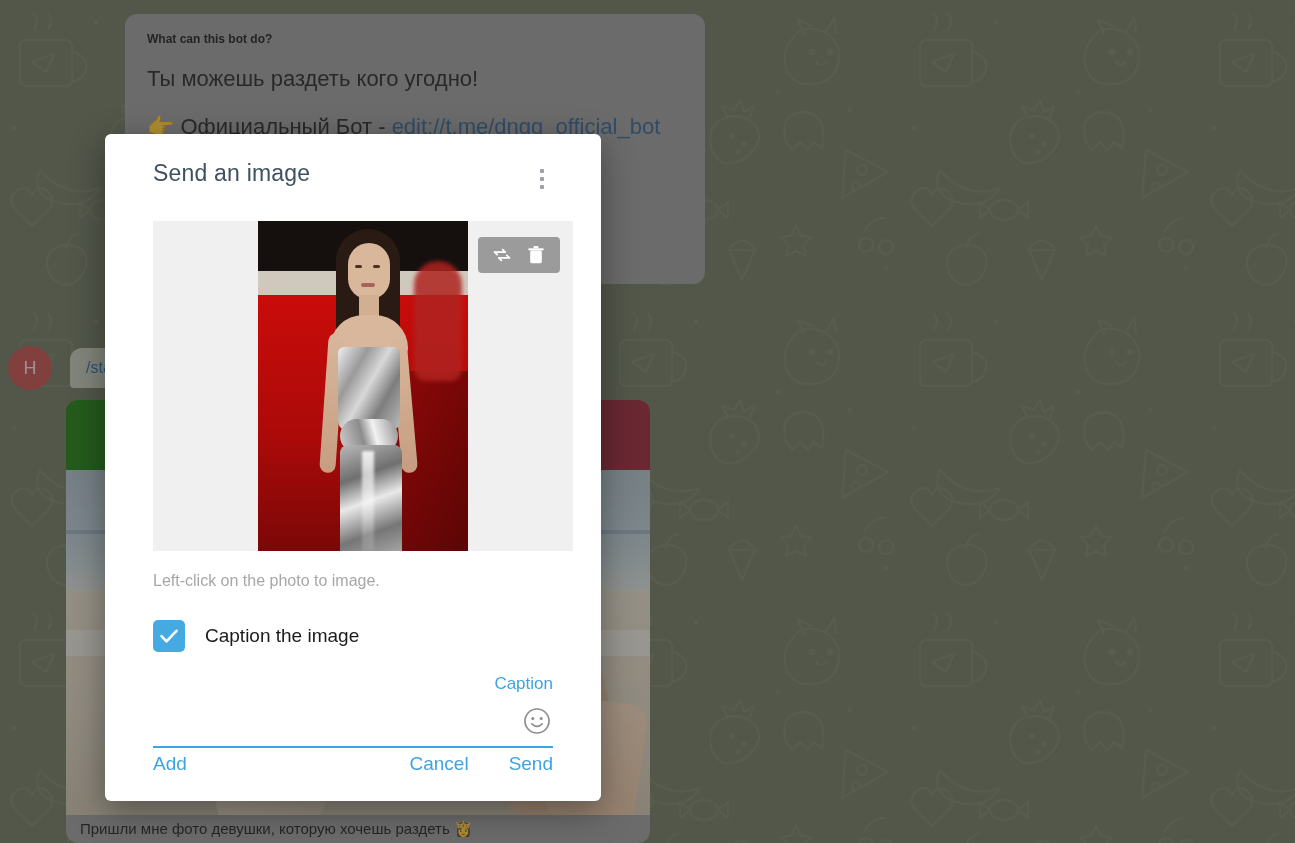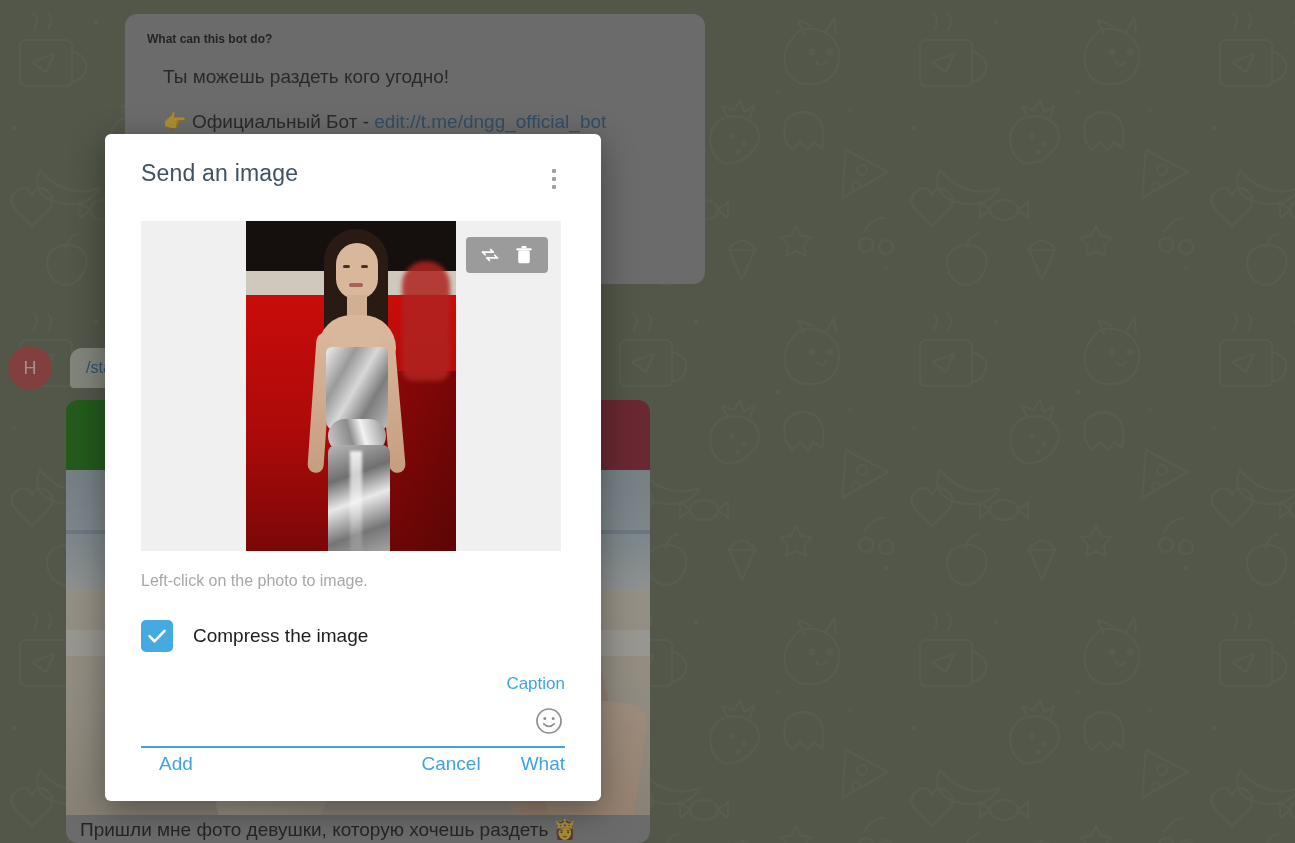--- a/index.html
+++ b/index.html
@@ -44,24 +44,23 @@
     padding: 18px 22px;
     color: #1b1b1b;
   }
   #bot-info-bubble .q {
     font-size: 12px;
     font-weight: bold;
     color: #121212;
     margin-bottom: 20px;
   }
   #bot-info-bubble .line {
-    font-size: 19px;
+    font-size: 22px;
     margin-bottom: 22px;
     white-space: nowrap;
-    margin-left: 16px;
   }
   #bot-info-bubble .link { color: #2a5885; }
   #bot-info-bubble .tail-line {
     position: absolute;
     left: 22px;
     top: 222px;
     font-size: 17px;
     white-space: nowrap;
   }
 
@@ -164,21 +163,21 @@
     position: absolute; left: 0; right: 0; top: 160px; height: 26px;
     background: rgba(230,235,236,0.45);
   }
 
   #album-caption {
     height: 28px;
     background: #8d8d8d;
     display: flex;
     align-items: center;
     padding: 0 14px;
-    font-size: 19px;
+    font-size: 15px;
     color: #151515;
     white-space: nowrap;
   }
 
   
   #scrim {
     position: absolute;
     inset: 0;
     background: rgba(60,60,60,0.42);
   }
@@ -188,21 +187,21 @@
     position: absolute;
     left: 105px;
     top: 134px;
     width: 496px;
     height: 667px;
     background: #ffffff;
     border-radius: 6px;
     box-shadow: 0 10px 34px rgba(0,0,0,0.38);
     display: flex;
     flex-direction: column;
-    padding: 0 36px;
+    padding: 0 48px;
   }
 
   #dialog-header {
     display: flex;
     align-items: flex-start;
     justify-content: space-between;
     padding-top: 26px;
   }
   #dialog-title {
     font-size: 23px;
@@ -398,21 +397,20 @@
     cursor: pointer;
   }
 
   
   #dialog-footer {
     margin-top: auto;
     margin-bottom: 26px;
     display: flex;
     align-items: flex-start;
     font-size: 19px;
-    margin-left: 18px;
   }
   #dialog-footer .btn {
     color: #3fa3e2;
     cursor: pointer;
     background: none;
     border: none;
     font-size: 19px;
     font-family: "Liberation Sans", sans-serif;
     padding: 0;
   }
@@ -569,38 +567,38 @@
     </div>
 
     <div id="preview-hint">Left-click on the photo to image.</div>
 
     <div id="compress-row">
       <div id="compress-checkbox">
         <svg width="20" height="16" viewBox="0 0 20 16" aria-hidden="true">
           <path d="M2.5 8.2l5 5.2L17.5 2.8" stroke="#ffffff" stroke-width="2.6" fill="none" stroke-linecap="round" stroke-linejoin="round"></path>
         </svg>
       </div>
-      <div id="compress-label">Compress the image</div>
+      <div id="compress-label">Caption the image</div>
     </div>
 
     <div id="caption-block">
       <div id="caption-label">Caption</div>
       <div id="caption-field-wrap">
         <input id="caption-input" type="text" placeholder="" style="">
         <div id="emoji-button">
           <svg width="28" height="28" viewBox="0 0 28 28" fill="none" aria-hidden="true">
             <circle cx="14" cy="14" r="12" stroke="#8e8e8e" stroke-width="1.7"></circle>
             <circle cx="9.8" cy="11.4" r="1.5" fill="#8e8e8e"></circle>
             <circle cx="18.2" cy="11.4" r="1.5" fill="#8e8e8e"></circle>
             <path d="M8.8 16.8q5.2 5 10.4 0" stroke="#8e8e8e" stroke-width="1.7" stroke-linecap="round"></path>
           </svg>
         </div>
       </div>
     </div>
 
     <div id="dialog-footer">
       <button class="btn" id="add-button">Add</button>
       <button class="btn" id="cancel-button">Cancel</button>
-      <button class="btn" id="send-button">What</button>
+      <button class="btn" id="send-button">Send</button>
     </div>
 
   </div>
 </div>
 
 </body></html>

